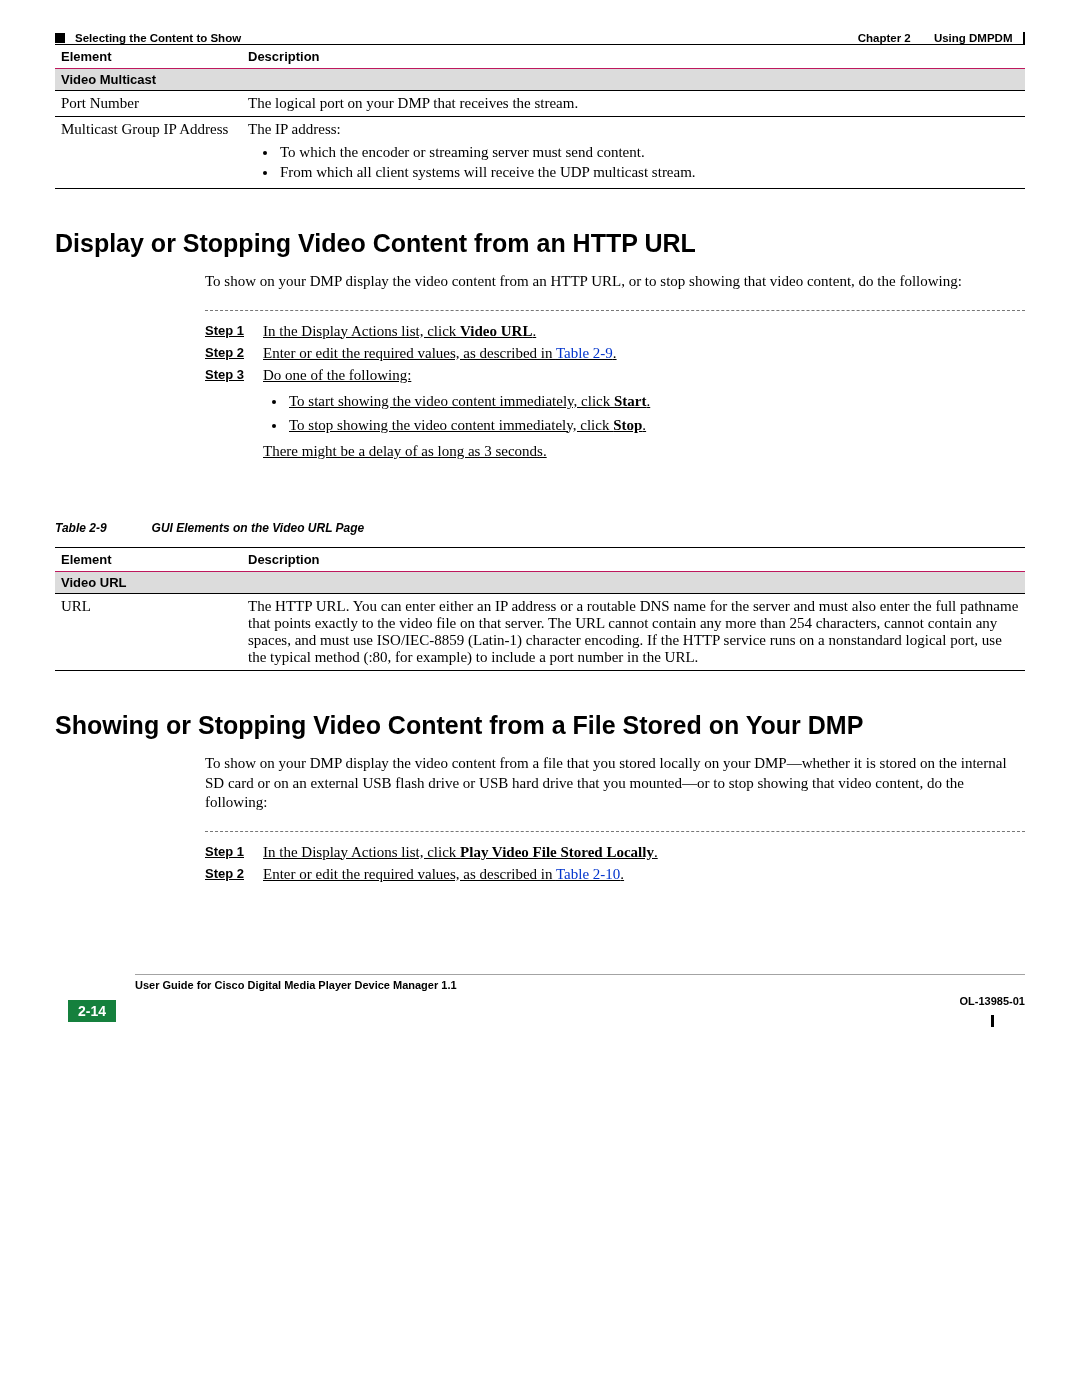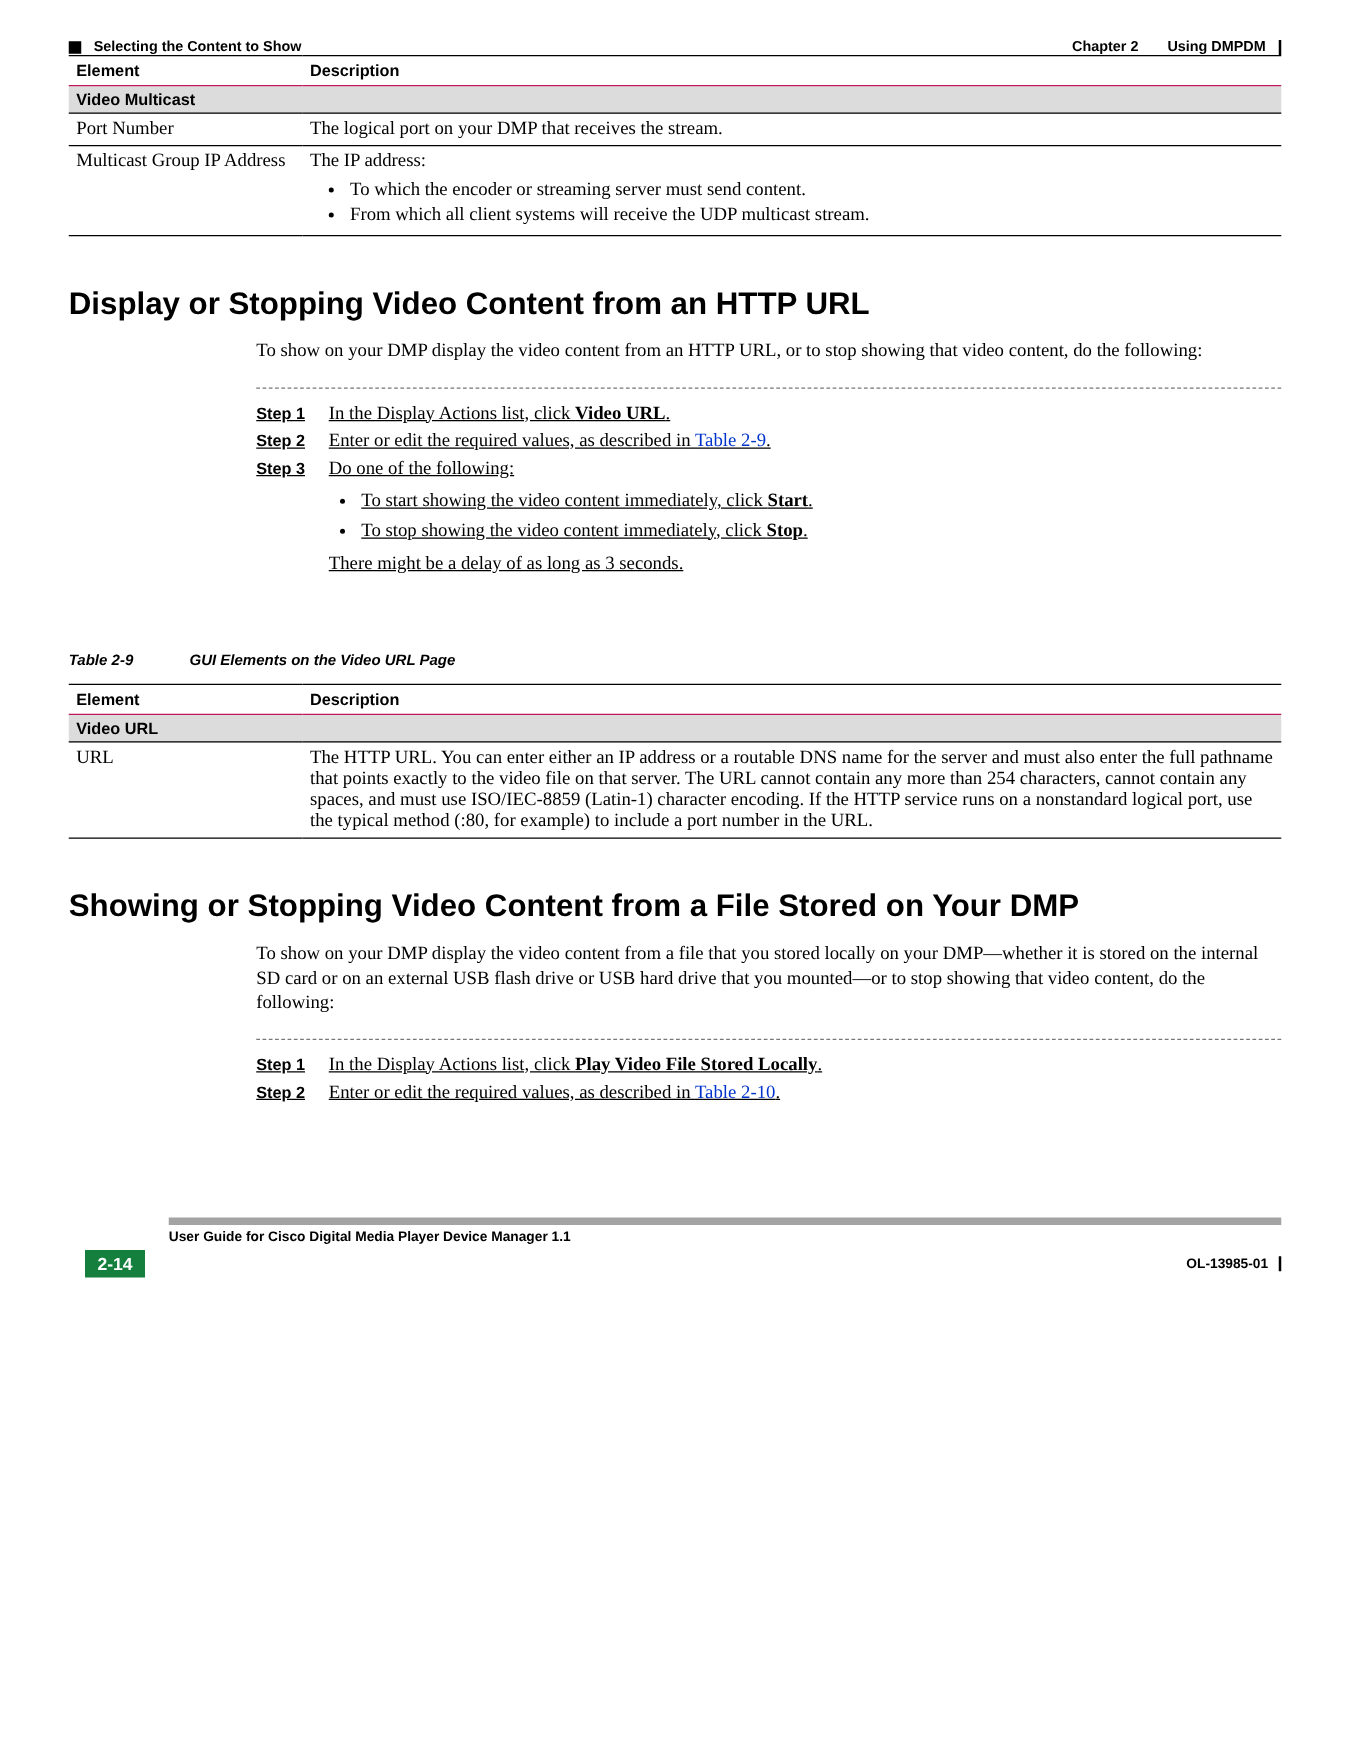--- a/index.html
+++ b/index.html
@@ -124,21 +124,21 @@
     padding-top: 1px;
     text-decoration: underline;
   }
   .step-body { flex: 1; text-decoration: underline; }
   .step-body ul.bullets { margin: 6px 0 6px 0; padding-left: 24px; }
   a.xref { color: #0033cc; text-decoration: none; }
   .footer {
     margin-top: 90px;
   }
   .footer-line {
-    border-top: 6px solid #a3a3a3;
+    border-top: 1px solid #a3a3a3;
     margin-left: 80px;
     padding-top: 4px;
     display: flex;
     justify-content: space-between;
     font-family: Arial, Helvetica, sans-serif;
     font-weight: bold;
     font-size: 11px;
   }
   .page-num-row {
     display: flex;
@@ -155,20 +155,21 @@
     padding: 3px 10px;
     margin-left: 13px;
   }
   .doc-id {
     font-family: Arial, Helvetica, sans-serif;
     font-weight: bold;
     font-size: 11px;
     display: flex;
     align-items: center;
     gap: 8px;
+    flex-direction: column;
   }
 </style>
 </head>
 <body>
 
 <div class="page">
 
   <div class="top-header">
     <div class="top-left">
       <span class="black-square"></span>

